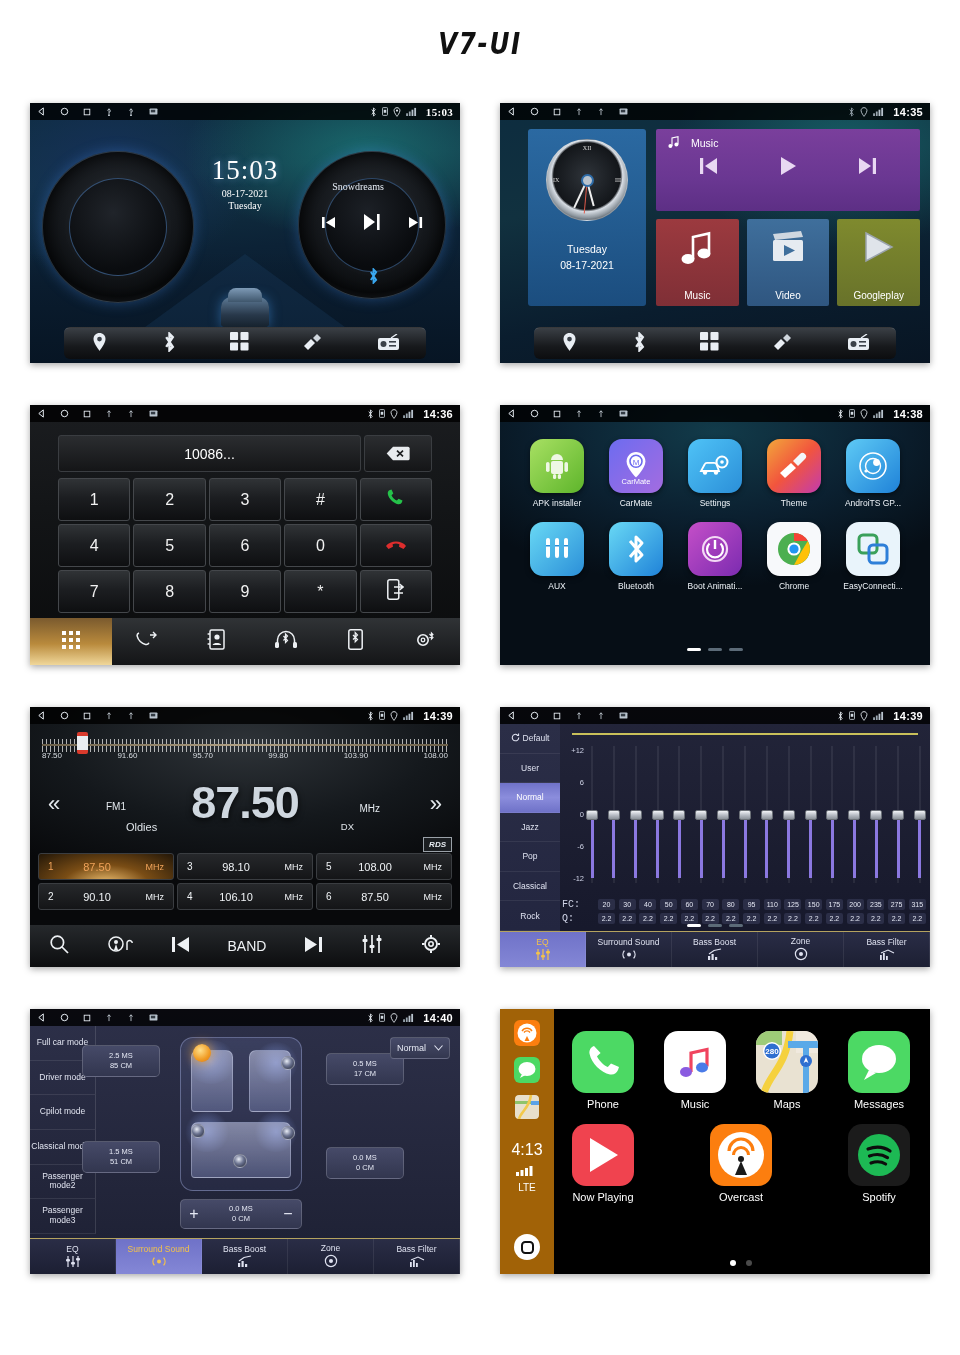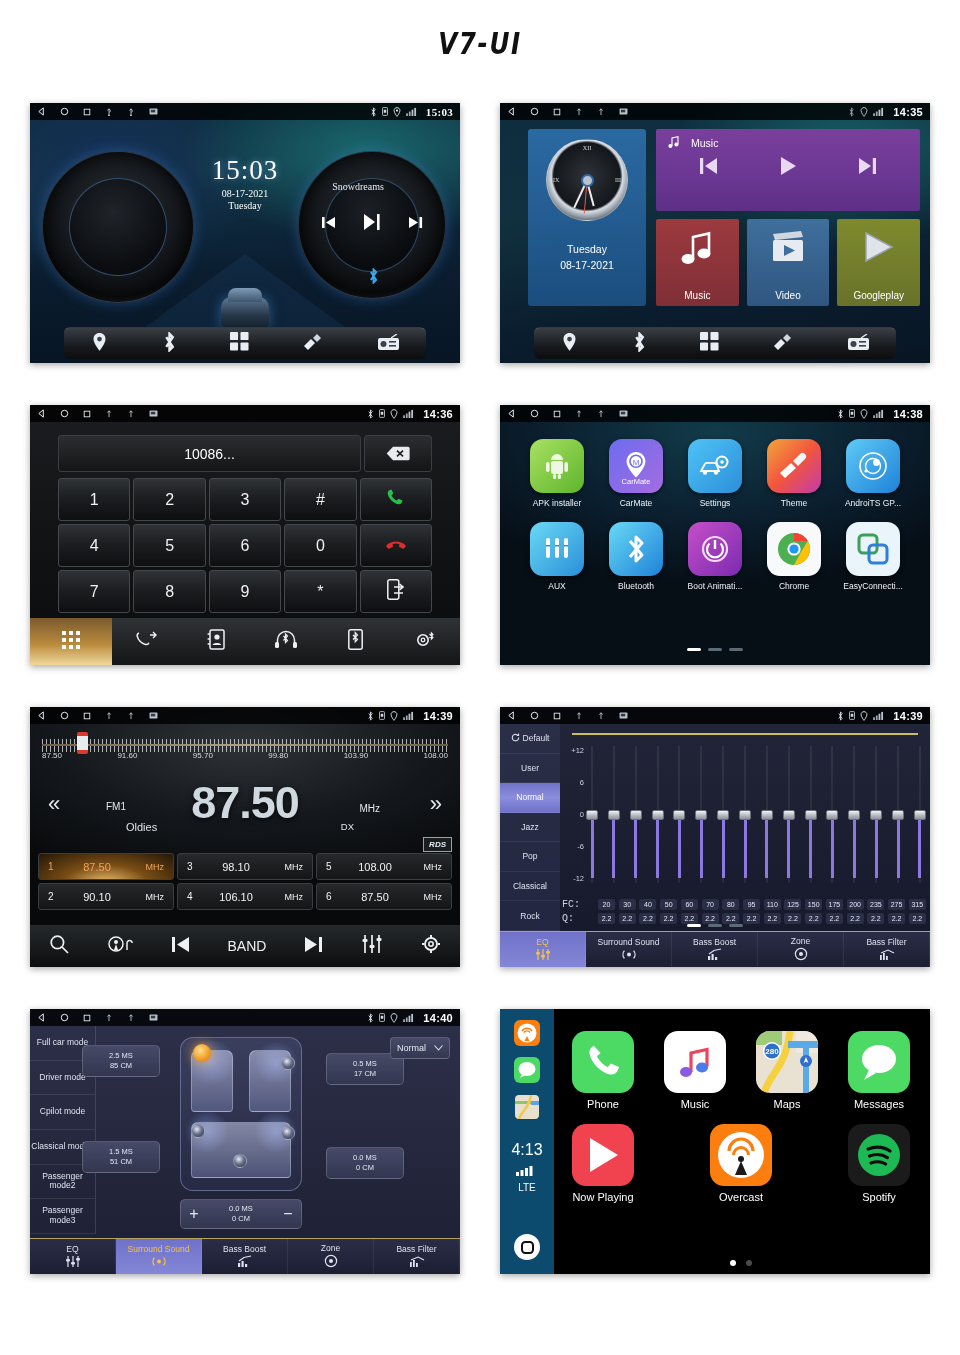--- a/index.html
+++ b/index.html
@@ -294,21 +294,21 @@
              background: linear-gradient(to bottom,#474b69,#33374f); border:1px solid rgba(255,255,255,.18);
              color:#e7eaf5; font-size:9px; display:flex; align-items:center; justify-content:space-between;}
   .sr-step { position:absolute; left:150px; top:190px; width:122px; height:30px; display:flex; align-items:center;
              background: linear-gradient(to bottom,#464a68,#32364f); border:1px solid rgba(255,255,255,.18);
              border-radius:5px; color:#e5e8f4;}
   .sr-step .pm { width:26px; text-align:center; font-size:16px;}
   .sr-step .vv { flex:1; text-align:center; font-size:7.5px; line-height:1.35;}
 
   
   .p8 { background:#000; }
-  .cp-side { position:absolute; left:0; top:0; bottom:0; width:54px; background:#0c4a6e;
+  .cp-side { position:absolute; left:0; top:0; bottom:0; width:54px; background:#a16207;
              display:flex; flex-direction:column; align-items:center; padding-top:11px;}
   .cp-side .mini { width:26px; height:26px; border-radius:6px; margin-bottom:11px; display:flex;
                    align-items:center; justify-content:center; overflow:hidden;}
   .cp-clock { color:#fff; font-size:16px; margin-top:10px; }
   .cp-lte { color:#fff; font-size:10px; margin-top:2px; }
   .cp-home { width:26px; height:26px; border-radius:50%; background:#fff; margin-top:auto; margin-bottom:14px;
              display:flex; align-items:center; justify-content:center;}
   .cp-grid { position:absolute; left:62px; right:10px; top:22px; }
   .cp-row { display:flex; justify-content:space-between; margin-bottom:14px; }
   .cp-app { width:82px; text-align:center; }

